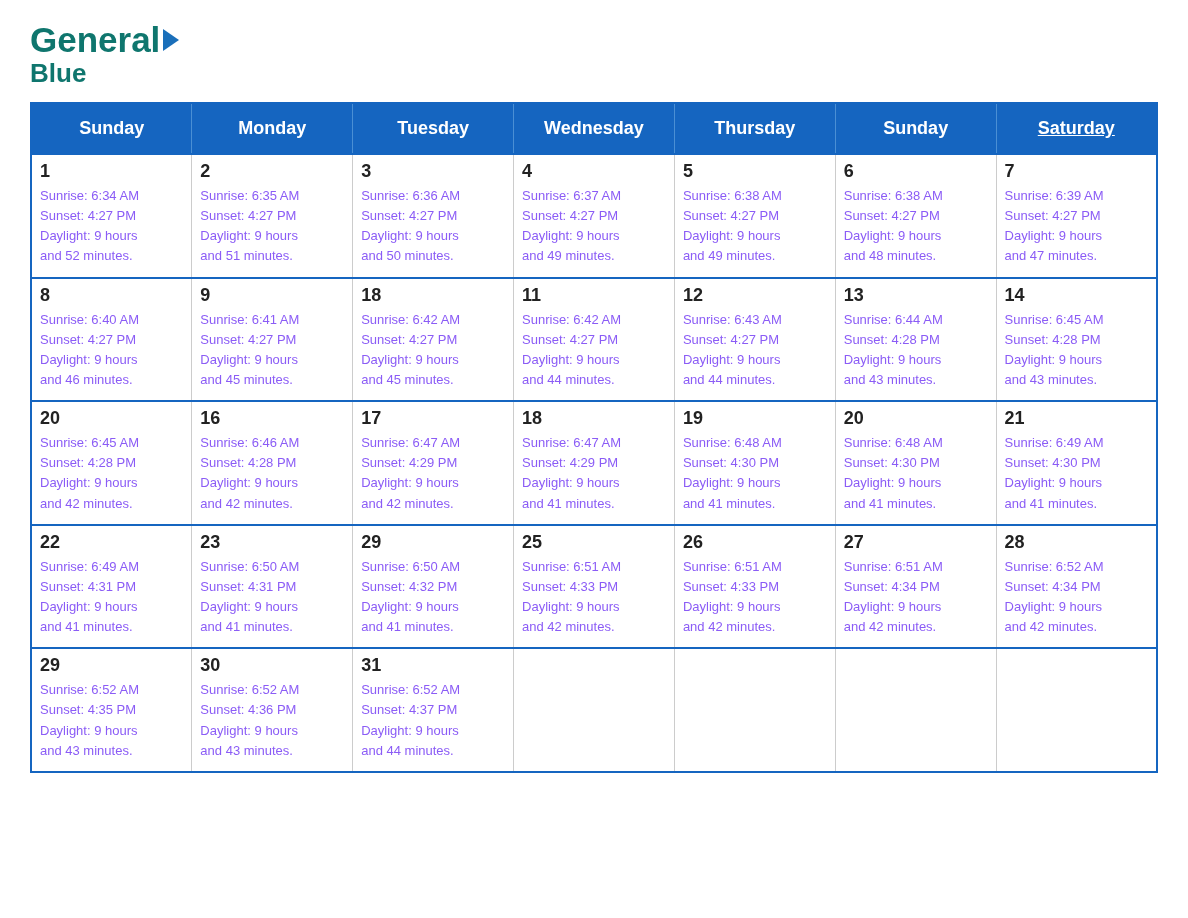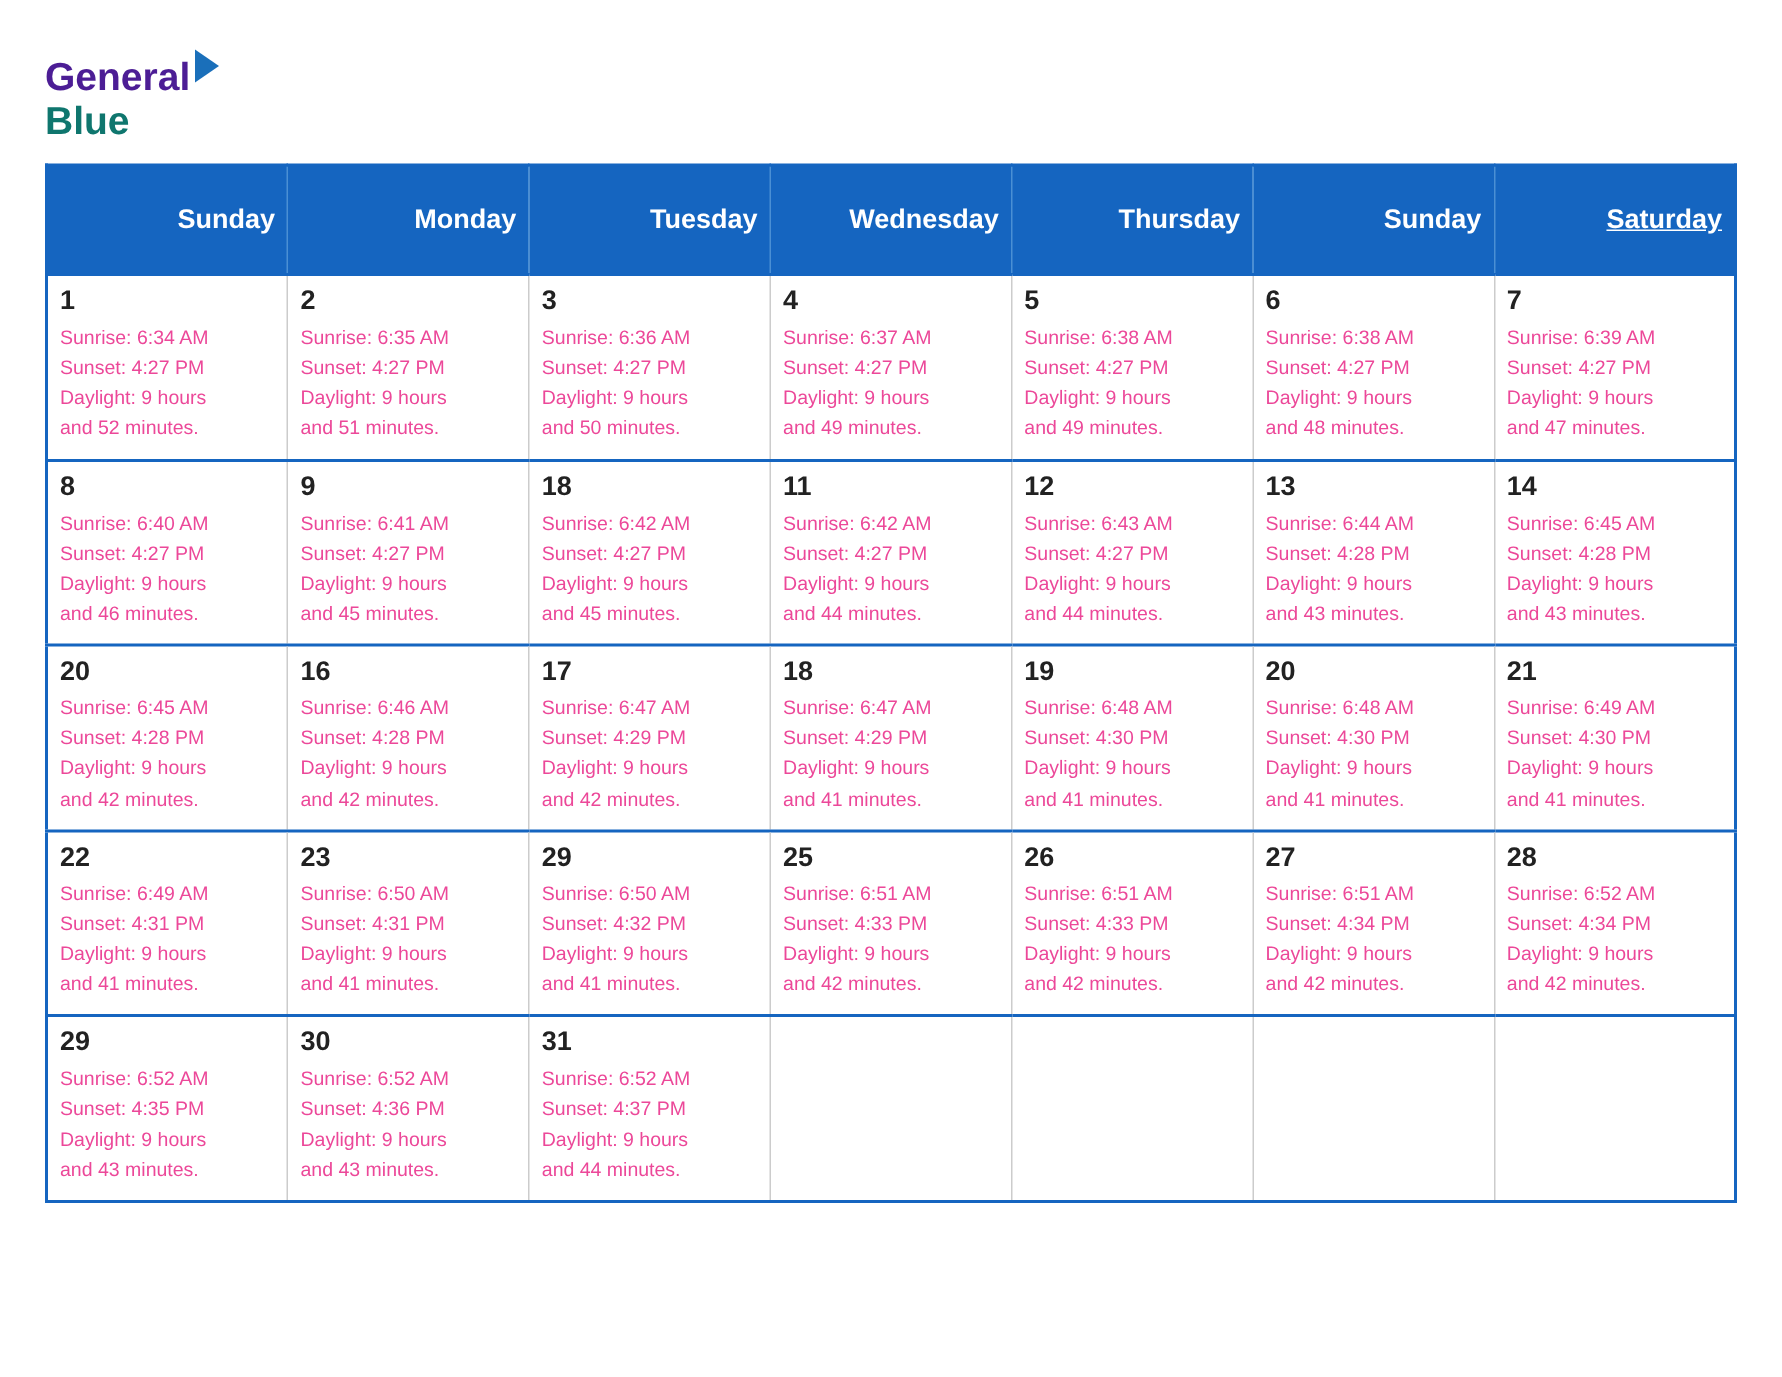--- a/index.html
+++ b/index.html
@@ -33,22 +33,22 @@
     .calendar {
       width: 100%;
       border-collapse: collapse;
       border: 2px solid #1565c0;
     }
     .calendar thead tr th {
       background-color: #1565c0;
       color: #fff;
       font-size: 18px;
       font-weight: bold;
-      padding: 25px 8px;
-      text-align: right;
+      padding: 14px 8px;
+      text-align: center;
       border-right: 1px solid #4a8fd4;
     }
     .calendar thead tr th:last-child {
       border-right: none;
       text-decoration: underline;
     }
     .calendar tbody tr td {
       vertical-align: top;
       padding: 6px 8px 10px 8px;
       border-top: 2px solid #1565c0;
@@ -64,40 +64,39 @@
     .day-number {
       font-size: 18px;
       font-weight: bold;
       color: #222;
       margin-bottom: 4px;
       display: block;
     }
     .day-info {
       font-size: 13px;
       line-height: 1.55;
-      color: #ec4899;
+      color: #8b5cf6;
     }
     .empty-cell {
       background: #fff;
     }
     
     .logo-wrapper {
       display: flex;
       flex-direction: column;
       align-items: flex-start;
     }
     .logo-line1 {
       display: flex;
       align-items: center;
     }
     .logo-g {
-      font-size: 26px;
+      font-size: 35px;
       font-weight: bold;
-      color: #4c1d95;
-      margin-top: 16px;
+      color: #0f766e;
     }
     .logo-triangle {
       display: inline-block;
       width: 0;
       height: 0;
       border-left: 16px solid #1a6fba;
       border-top: 11px solid transparent;
       border-bottom: 11px solid transparent;
       margin-left: 3px;
       position: relative;

